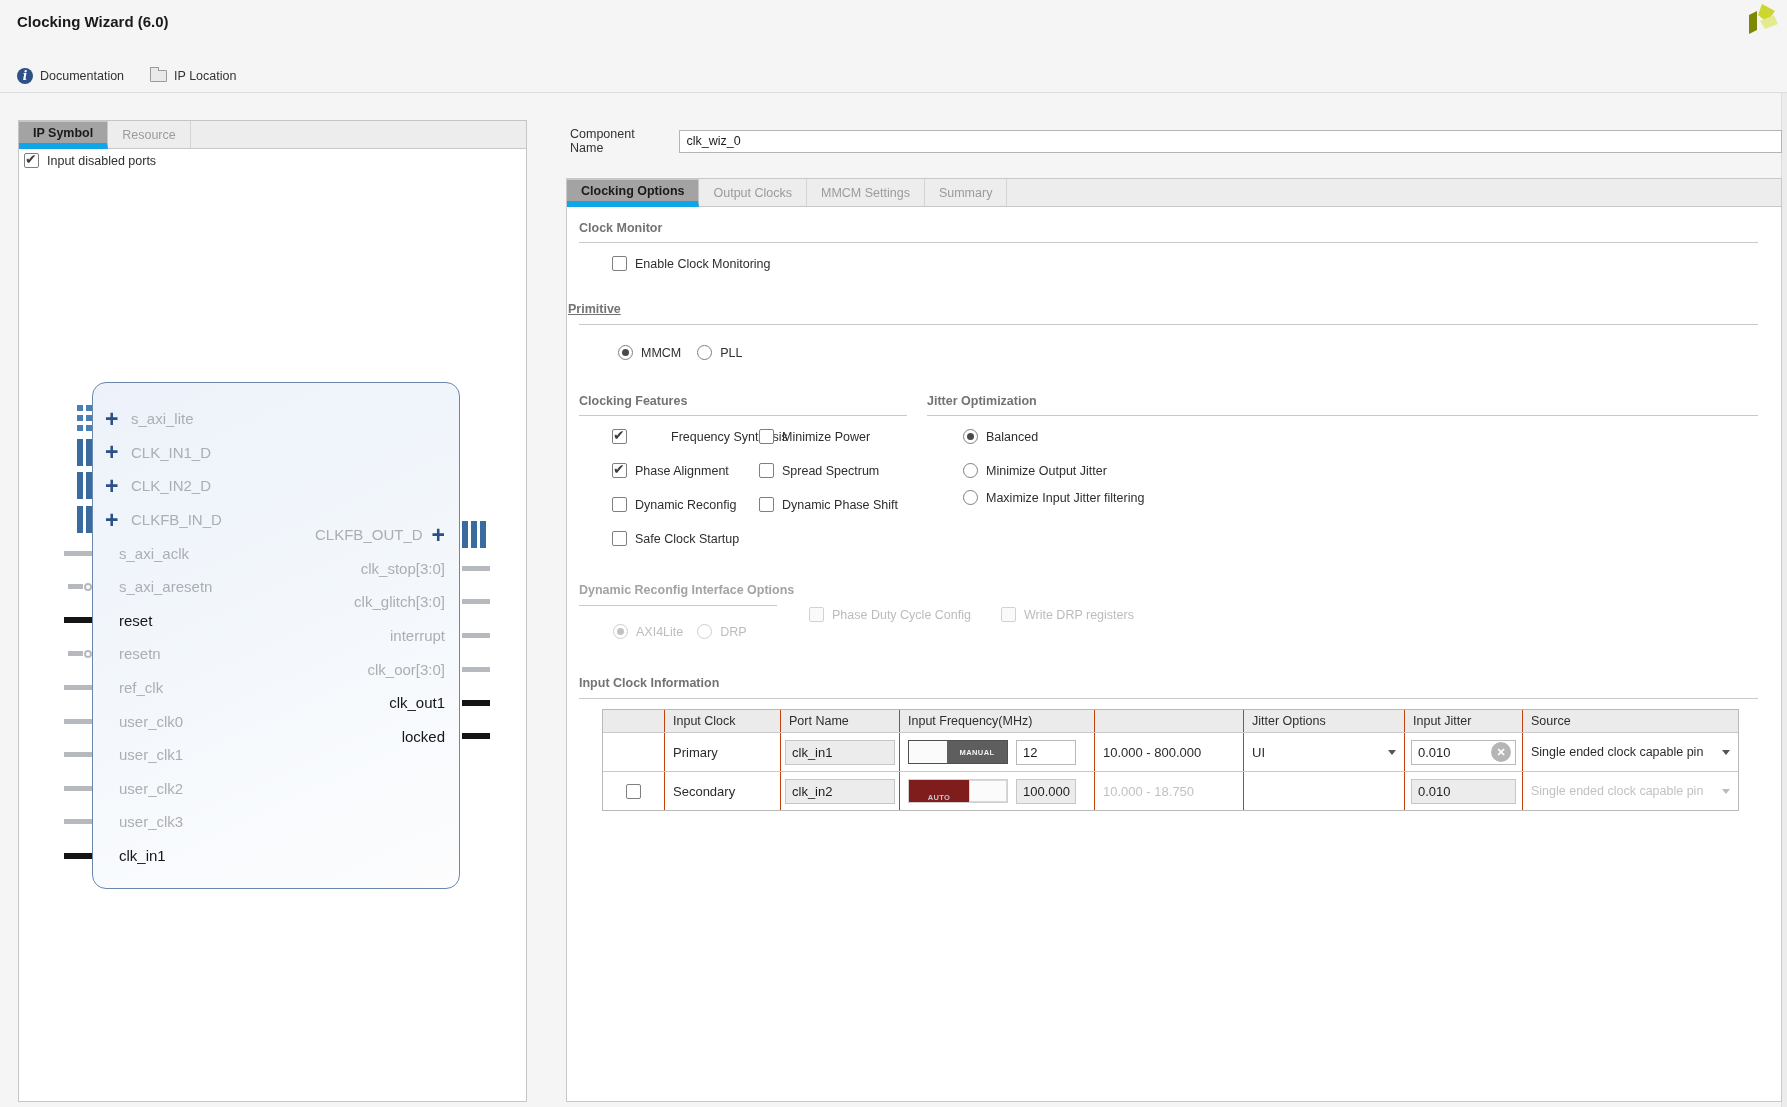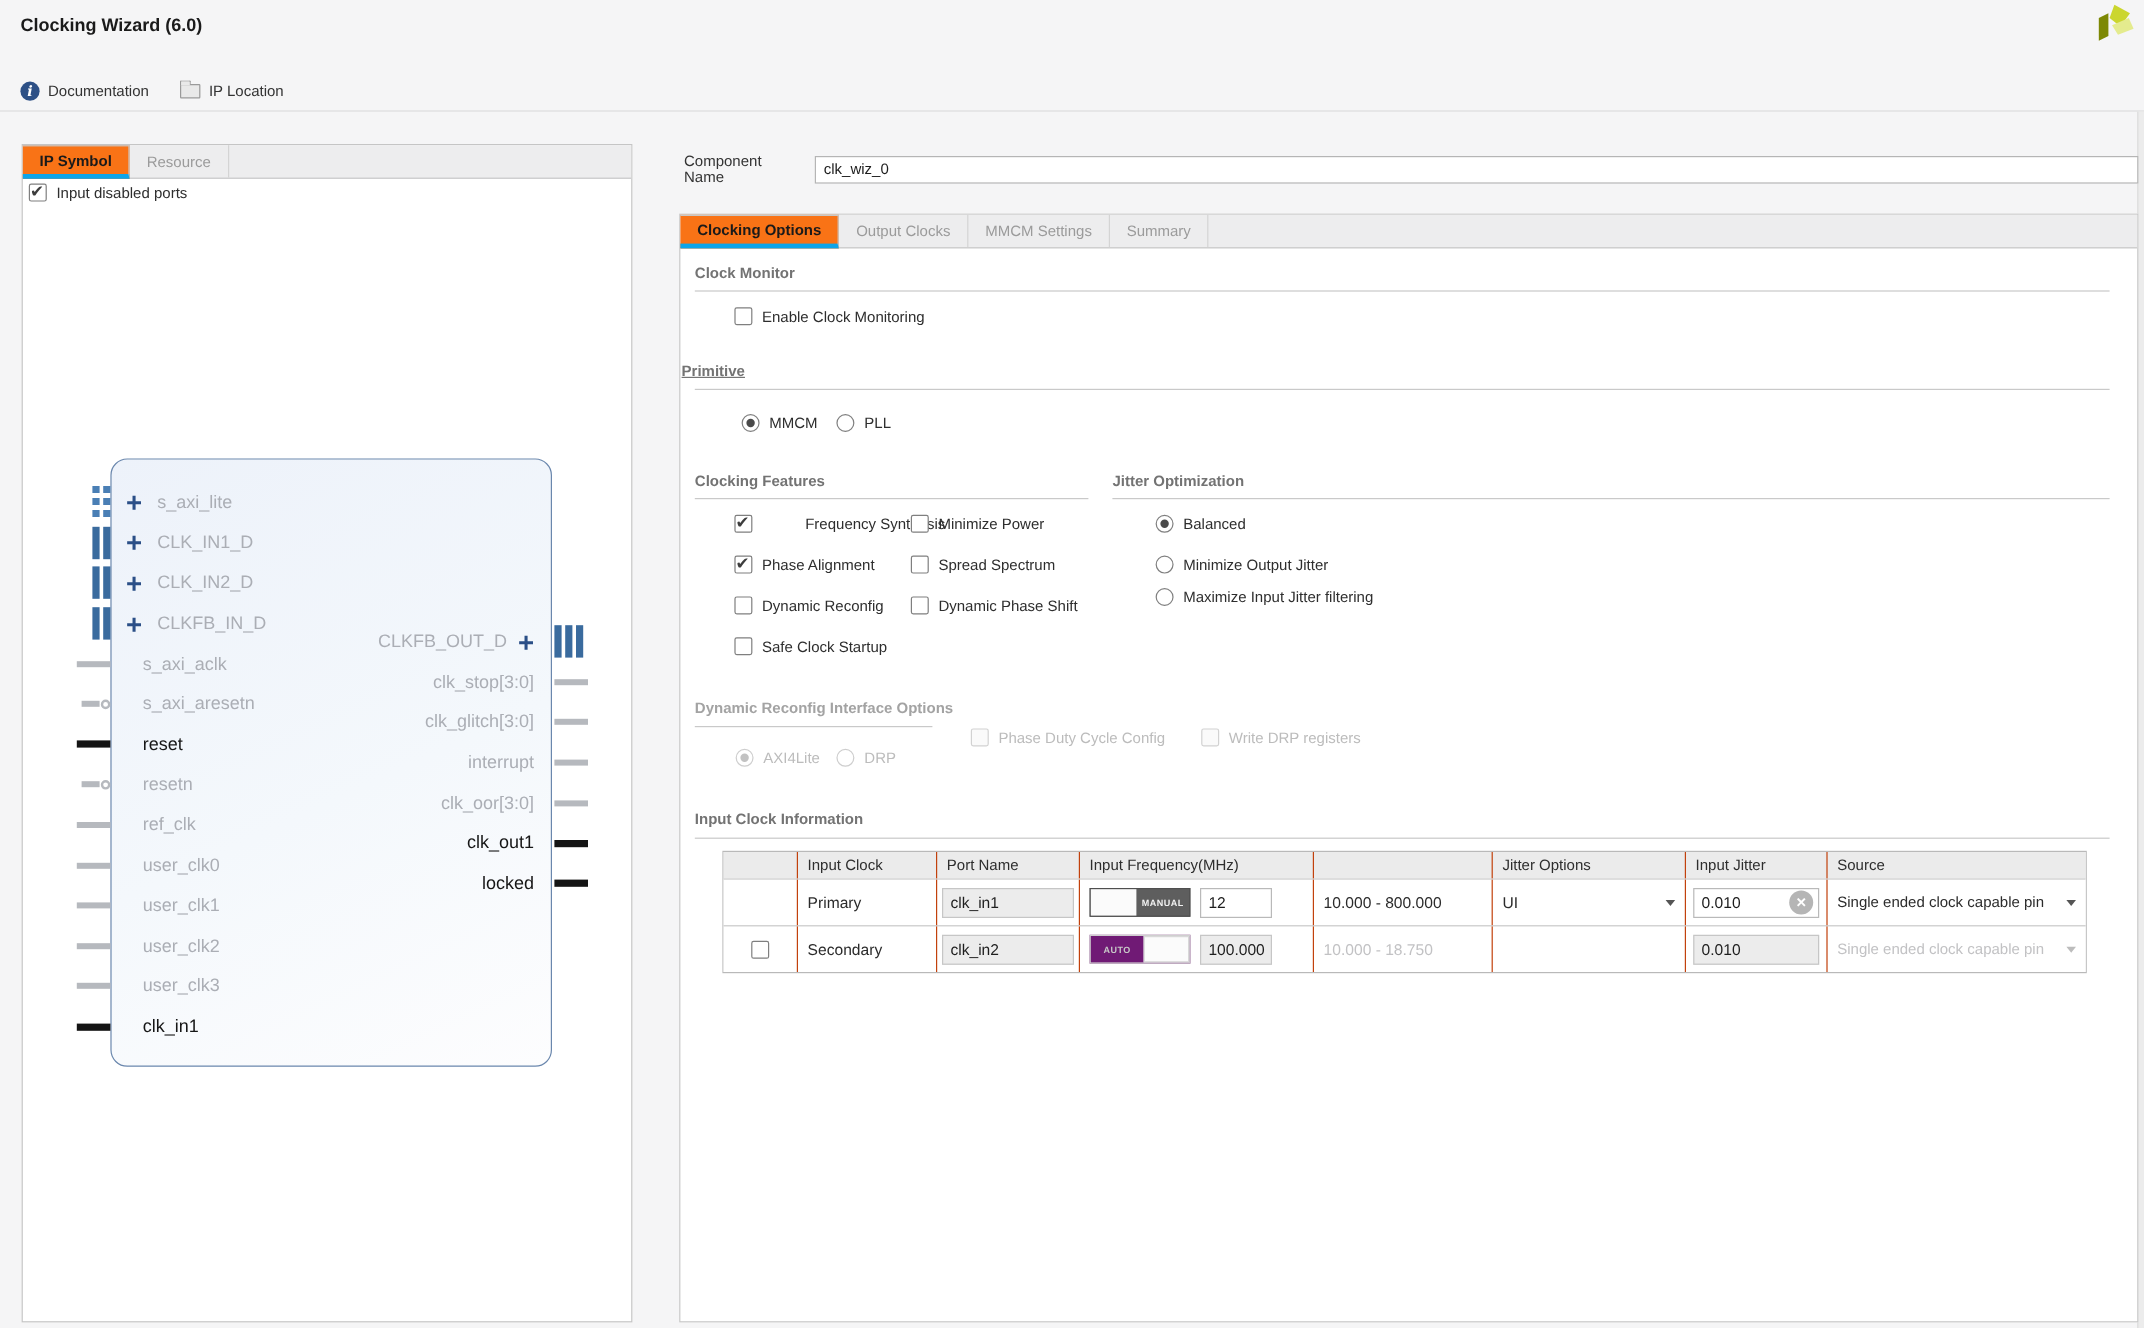--- a/index.html
+++ b/index.html
@@ -28,21 +28,21 @@
   .ctl-row { position:absolute; display:flex; align-items:center; gap:8px; font-size:12.5px; color:#2e2e2e; }
   .ctl-row .lbl-dis { color:#bcbcbc; }
   .sec-title { position:absolute; font-size:12.5px; font-weight:bold; color:#737373; }
   .sec-title.dis { color:#a3a3a3; }
   .sec-line { position:absolute; height:0; border-top:1px solid #c9c9c9; }
 
   
   #left-panel { left:18px; top:120px; width:509px; height:982px; background:#fff; border:1px solid #c5c5c5; }
   .tabstrip { position:absolute; left:0; top:0; right:0; height:28px; background:#ededee; border-bottom:1px solid #c8c8c8; display:flex; font-size:12.5px; }
   .tab { padding:0 14px; display:flex; align-items:center; color:#9b9b9b; border-right:1px solid #d4d4d4; cursor:default; }
-  .tab.active { background:#f97316; color:#1a1a1a; font-weight:bold; border:1px solid #c8c8c8; border-bottom:4px solid #0ea5e9; margin-bottom:-1px; border-left:none; }
+  .tab.active { background:#a3a3a3; color:#1a1a1a; font-weight:bold; border:1px solid #c8c8c8; border-bottom:6px solid #0ea5e9; margin-bottom:-1px; border-left:none; }
   #sdp-row { left:5px; top:32px; }
 
   
   #ipblock { left:73px; top:261px; width:368px; height:507px; border:1.5px solid #6a87ad; border-radius:14px; background:linear-gradient(155deg,#edf2fa 0%,#f4f8fc 55%,#fdfdfe 100%); }
   .ports { position:absolute; left:0; right:0; }
   #left-ports { top:19px; }
   #right-ports { top:135px; }
   .port-row { position:relative; display:flex; align-items:center; height:33.6px; font-size:15px; }
   #left-ports .port-row { padding-left:12px; }
   #left-ports .port-row.noplus { padding-left:26px; }
@@ -69,24 +69,24 @@
   #right-panel { left:566px; top:178px; width:1216px; height:924px; background:#fff; border:1px solid #c8c8c8; }
 
   
   #ici-table { position:absolute; left:35px; top:530px; width:1137px; font-size:13px; border:1px solid #b9b9b9; }
   .trow { display:grid; grid-template-columns:62px 116px 119px 195px 149px 161px 118px 215px; }
   .trow.head { height:22px; background:#ebebeb; font-size:12.5px; color:#2e2e2e; }
   .trow.body { height:39px; background:#fff; border-top:1px solid #c9c9c9; }
   .tcell { border-right:1px solid #c2410c; display:flex; align-items:center; padding:0 8px; overflow:hidden; }
   .tcell:last-child { border-right:none; }
   .recessed { background:#ececec; border:1px solid #c6c6c6; height:25px; display:flex; align-items:center; padding:0 6px; color:#1e1e1e; width:100%; }
-  .toggle { width:84px; height:24px; border:1px solid #4f4f4f; background:#5e5e5e; display:flex; align-items:center; flex:none; }
+  .toggle { width:100px; height:24px; border:1px solid #4f4f4f; background:#5e5e5e; display:flex; align-items:center; flex:none; }
   .toggle .knob { width:38px; height:22px; background:#fbfbfb; }
   .toggle .tlabel { flex:1; text-align:center; font-size:7.5px; font-weight:bold; color:#f2f2f2; letter-spacing:.4px; }
-  .toggle.dis { border-color:#cfcfcf; background:#701a75; }
+  .toggle.dis { border-color:#cfcfcf; background:#7f1d1d;align-items:flex-end; }
   .toggle.dis .tlabel { color:#c7c7c7; }
   .toggle.dis .knob { border:1px solid #d8d8d8; height:22px; }
   .freq-input { width:60px; height:25px; border:1px solid #b9b9b9; background:#fff; font:13px "Liberation Sans",sans-serif; padding:0 6px; margin-left:8px; color:#1c1c1c; }
   .caret { width:0; height:0; border-left:4.5px solid transparent; border-right:4.5px solid transparent; border-top:5px solid #555; margin-left:auto; }
   .caret.dis { border-top-color:#bcbcbc; }
   .jitter-box { width:100%; height:25px; border:1px solid #b9b9b9; background:#fff; display:flex; align-items:center; padding:0 4px 0 6px; color:#1c1c1c; }
   .clear-btn { width:20px; height:20px; border-radius:50%; background:#b5b5b5; color:#fff; font-size:11px; font-weight:bold; display:flex; align-items:center; justify-content:center; margin-left:auto; flex:none; }
   .src-text { font-size:12.5px; color:#2c2c2c; white-space:nowrap; }
   .src-text.dis, .range-dis { color:#c2c2c4; }
 </style>

